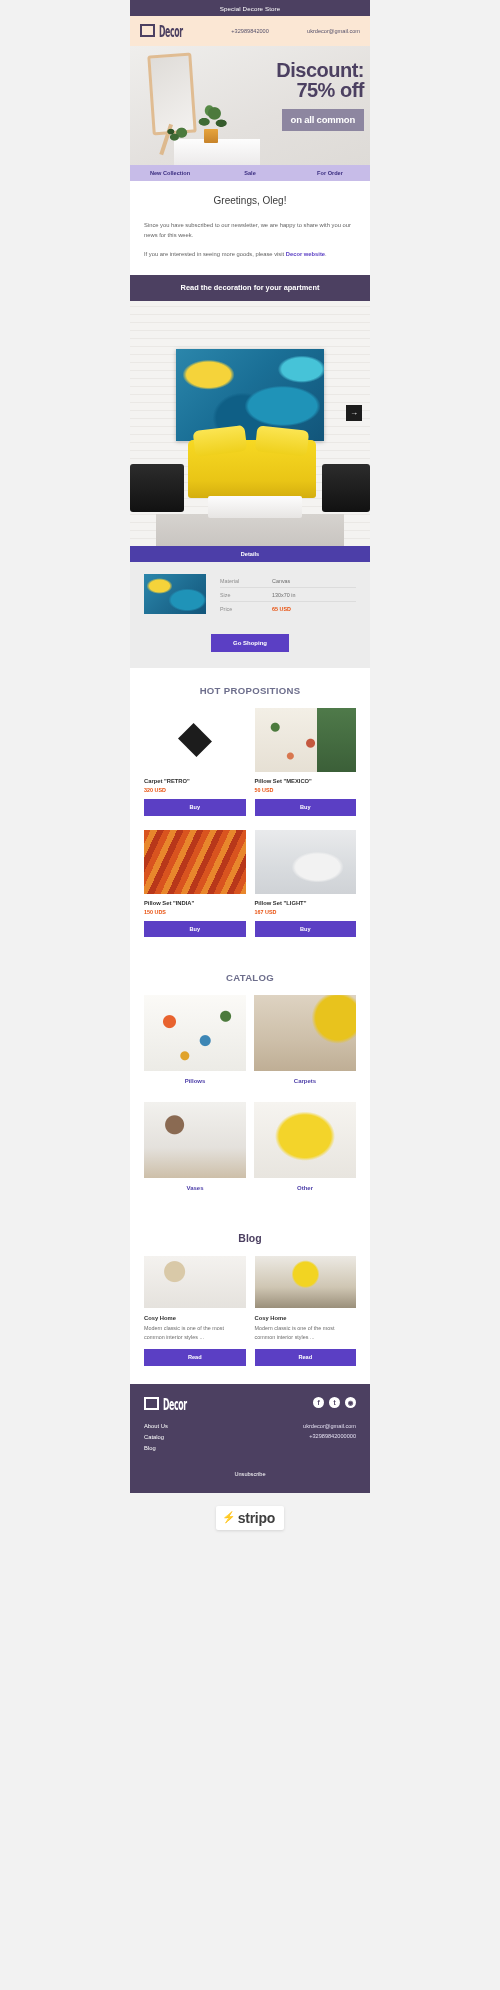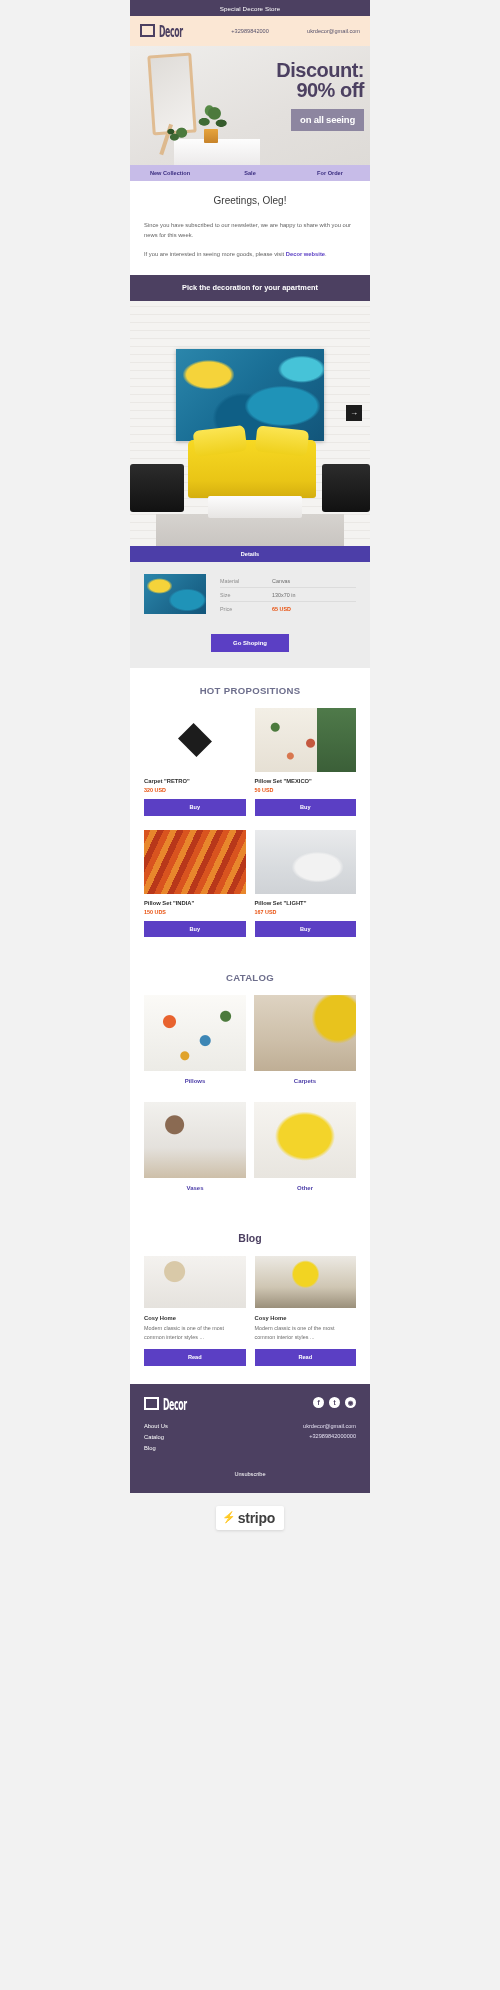--- a/index.html
+++ b/index.html
@@ -419,38 +419,38 @@
       <div class="hero-photo">
         <div class="h-wall"></div>
         <div class="h-mirror"></div>
         <div class="h-table"></div>
         <div class="h-plant2"></div>
         <div class="h-plantpot"></div>
         <div class="h-plant"></div>
       </div>
       <div class="hero-text">
         <div class="hero-l1">Discount:</div>
-        <div class="hero-l2">90% off</div>
-        <div class="hero-tag">on all seeing</div>
+        <div class="hero-l2">75% off</div>
+        <div class="hero-tag">on all common</div>
       </div>
     </div>
 
     <div class="nav">
       <div>New Collection</div>
       <div>Sale</div>
       <div>For Order</div>
     </div>
 
     <div class="greet">
       <h2>Greetings, Oleg!</h2>
       <p>Since you have subscribed to our newsletter, we are happy to share with you our news for this week.</p>
       <p><span>If you are interested in seeing more goods, please visit </span><a href="#">Decor website</a><span>.</span></p>
     </div>
 
-    <div class="sectionbar">Pick the decoration for your apartment</div>
+    <div class="sectionbar">Read the decoration for your apartment</div>
 
     <div class="feature">
       <div class="f-wall"></div>
       <div class="f-art"></div>
       <div class="f-rug"></div>
       <div class="f-chairL"></div>
       <div class="f-chairR"></div>
       <div class="f-sofa"></div>
       <div class="f-table"></div>
       <div class="f-next">→</div>

